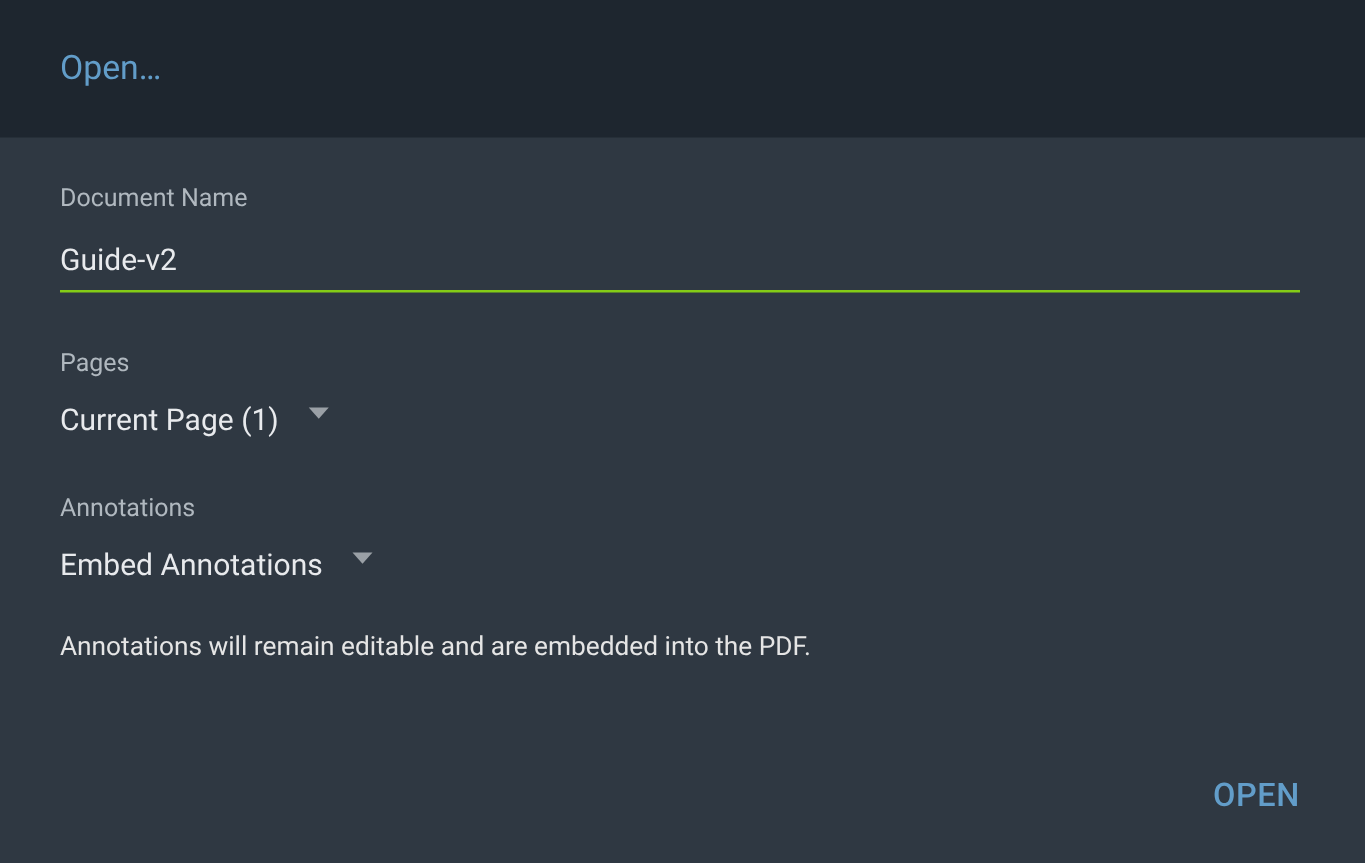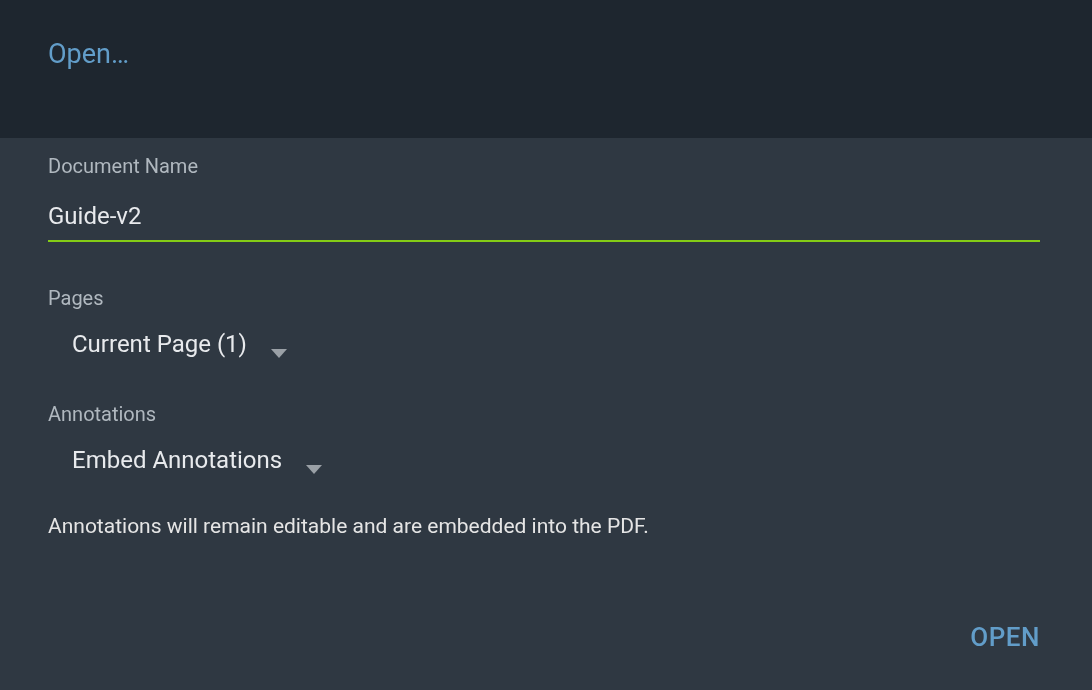--- a/index.html
+++ b/index.html
@@ -11,29 +11,29 @@
       width: 1092px;
       height: 690px;
       font-family: -apple-system, BlinkMacSystemFont, "Segoe UI", Roboto, "Helvetica Neue", Arial, sans-serif;
       background: #2f3842;
       color: #e8eaed;
       overflow: hidden;
     }
     .header {
       background: #1e262f;
       padding: 38px 48px 40px 48px;
-      height: 138px;
+      height: 110px;
     }
     .header-title {
       color: #629dc9;
       font-size: 27px;
       font-weight: 400;
     }
     .content {
-      padding: 16px 48px 0 48px;
+      padding: 36px 48px 0 48px;
     }
     .field-group {
       margin-bottom: 44px;
     }
     .field-label {
       color: #b0b8bf;
       font-size: 20px;
       font-weight: 400;
       margin-bottom: 20px;
       display: block;
@@ -44,24 +44,23 @@
       border: none;
       border-bottom: 2px solid #84cc16;
       color: #e8eaed;
       font-size: 24px;
       font-family: inherit;
       padding: 4px 0 10px 0;
       outline: none;
     }
     .dropdown {
       display: inline-flex;
-      align-items: flex-end;
+      align-items: flex-start;
       cursor: pointer;
       gap: 24px;
-      margin-left: 24px;
     }
     .dropdown-value {
       color: #e8eaed;
       font-size: 24px;
       font-weight: 400;
     }
     .chevron-down {
       width: 0;
       height: 0;
       border-left: 8px solid transparent;

